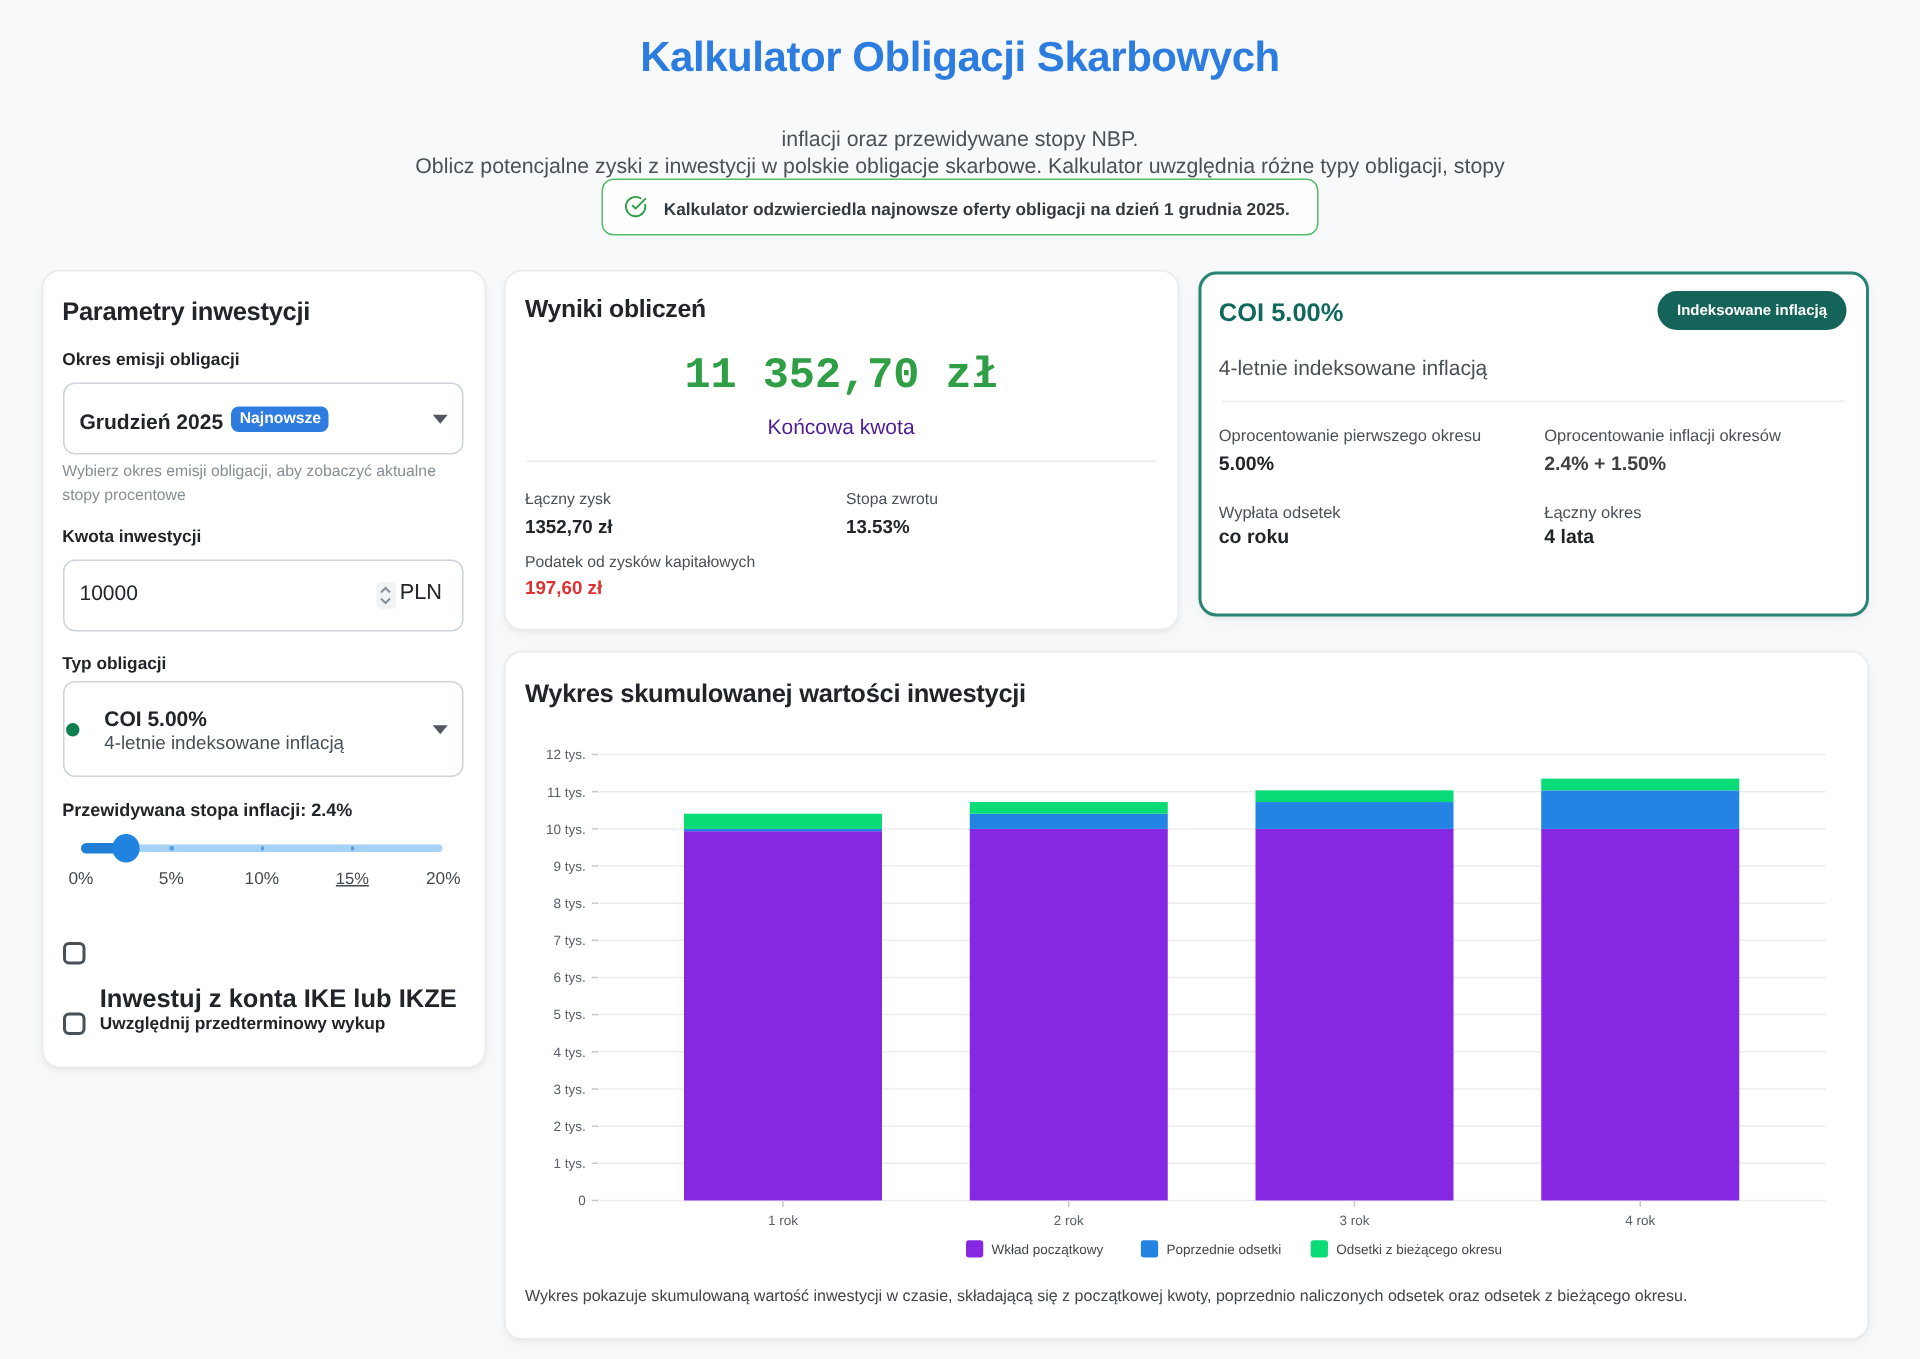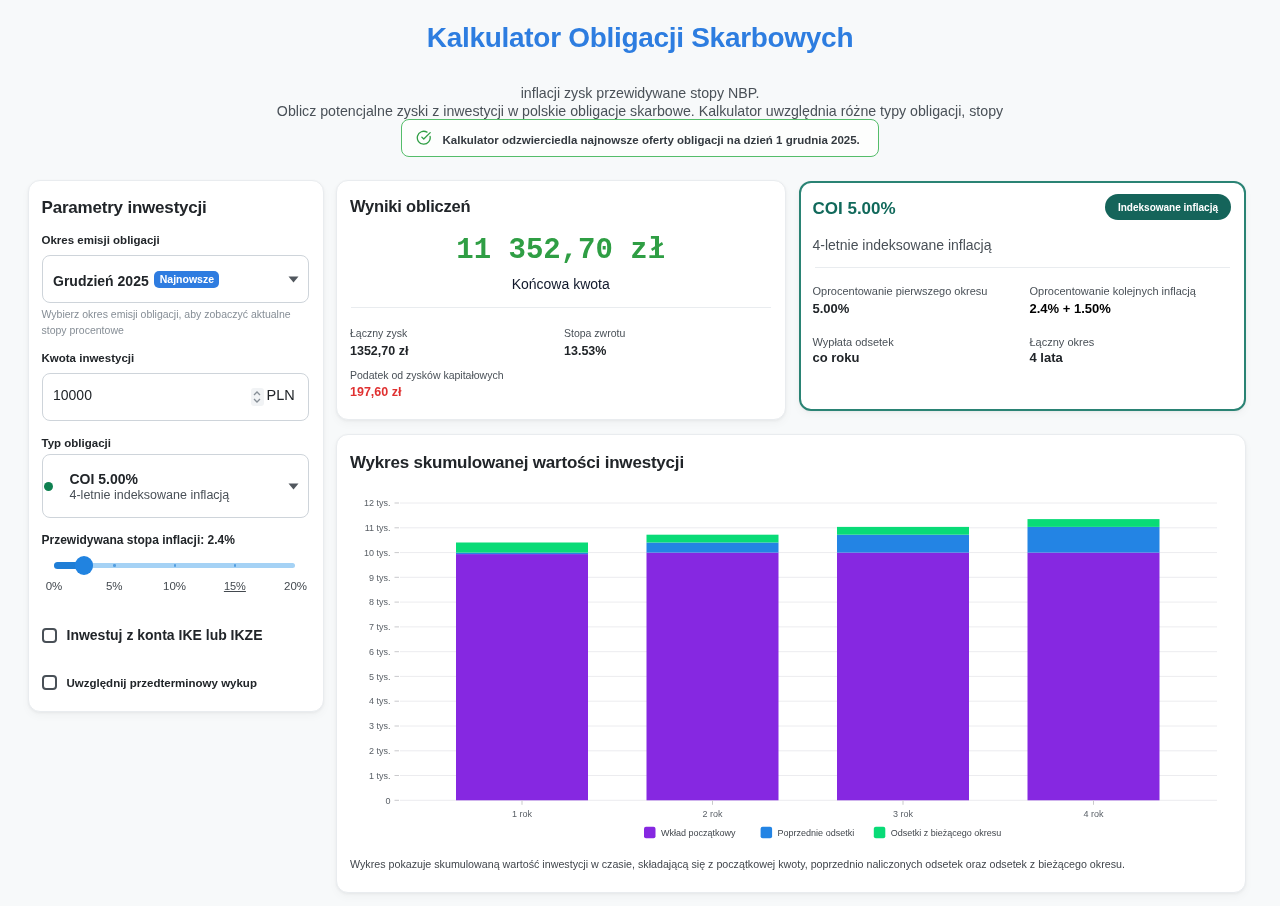--- a/index.html
+++ b/index.html
@@ -2,21 +2,21 @@
 <html lang="pl"><head><meta charset="utf-8"><title>Kalkulator Obligacji Skarbowych</title>
 <style>
 *{margin:0;padding:0;box-sizing:border-box}
 html,body{width:1280px;height:906px;overflow:hidden}
 body{background:#f7f9fa;font-family:"Liberation Sans",sans-serif;position:relative;color:#212529}
 .card{position:absolute;background:#fff;border:1px solid #e9ecef;border-radius:12px;box-shadow:0 1px 3px rgba(0,0,0,.05),0 4px 10px rgba(0,0,0,.03)}
 .ibox{position:absolute;background:#fff;border:1px solid #ced4da;border-radius:8px}
 </style></head><body>
 <div style="position:absolute;left:640px;top:23.5px;font-size:28px;font-weight:700;color:#2d7de0;line-height:1;white-space:nowrap;transform:translateX(-50%);letter-spacing:-0.3px;">Kalkulator Obligacji Skarbowych</div>
 <div style="position:absolute;left:640px;top:64.0px;font-size:14.2px;font-weight:400;color:#4a5158;line-height:1;white-space:nowrap;transform:translateX(-50%);margin-top:40px;">Oblicz potencjalne zyski z inwestycji w polskie obligacje skarbowe. Kalkulator uwzględnia różne typy obligacji, stopy</div>
-<div style="position:absolute;left:640px;top:85.5px;font-size:14.2px;font-weight:400;color:#4a5158;line-height:1;white-space:nowrap;transform:translateX(-50%);">inflacji zysk przewidywane stopy NBP.</div>
+<div style="position:absolute;left:640px;top:85.5px;font-size:14.2px;font-weight:400;color:#4a5158;line-height:1;white-space:nowrap;transform:translateX(-50%);">inflacji oraz przewidywane stopy NBP.</div>
 <div style="position:absolute;left:401px;top:119px;width:478px;height:37.5px;background:#fdfefd;border:1px solid #54bd6a;border-radius:8px"></div>
 <svg style="position:absolute;left:416px;top:130px" width="15.5" height="15.5" viewBox="0 0 24 24" fill="none" stroke="#2f9e44" stroke-width="2" stroke-linecap="round" stroke-linejoin="round">
     <path d="M21.801 10A10 10 0 1 1 17 3.335"></path>
     <path d="m9 11 3 3L22 4"></path>
   </svg>
 <div style="position:absolute;left:442.5px;top:134.9px;font-size:11.5px;font-weight:700;color:#343a40;line-height:1;white-space:nowrap;">Kalkulator odzwierciedla najnowsze oferty obligacji na dzień 1 grudnia 2025.</div>
 <div class="card" style="left:27.5px;top:179.5px;width:296px;height:532.5px"></div>
 <div style="position:absolute;left:41.5px;top:199.3px;font-size:17px;font-weight:700;color:#212529;line-height:1;white-space:nowrap;letter-spacing:-0.2px;">Parametry inwestycji</div>
 <div style="position:absolute;left:41.5px;top:235.1px;font-size:11.5px;font-weight:700;color:#212529;line-height:1;white-space:nowrap;">Okres emisji obligacji</div>
 <div class="ibox" style="left:41.5px;top:254.5px;width:267.5px;height:48px"></div>
@@ -51,44 +51,44 @@
 <div style="position:absolute;left:173.6px;top:564.2px;width:2.6px;height:2.6px;border-radius:50%;background:#539ee0"></div>
 <div style="position:absolute;left:233.9px;top:564.2px;width:2.6px;height:2.6px;border-radius:50%;background:#539ee0"></div>
 <div style="position:absolute;left:54px;top:562.2px;width:25px;height:6.5px;border-radius:4px;background:#1f7ed6"></div>
 <div style="position:absolute;left:74.8px;top:556.2px;width:18.5px;height:18.5px;border-radius:50%;background:#2183e0"></div>
 <div style="position:absolute;left:54px;top:581.3px;font-size:11.5px;font-weight:400;color:#43494f;line-height:1;white-space:nowrap;transform:translateX(-50%);">0%</div>
 <div style="position:absolute;left:114.2px;top:581.3px;font-size:11.5px;font-weight:400;color:#43494f;line-height:1;white-space:nowrap;transform:translateX(-50%);">5%</div>
 <div style="position:absolute;left:174.6px;top:581.3px;font-size:11.5px;font-weight:400;color:#43494f;line-height:1;white-space:nowrap;transform:translateX(-50%);">10%</div>
 <div style="position:absolute;left:234.9px;top:581.3px;font-size:11px;font-weight:400;color:#43494f;line-height:1;white-space:nowrap;transform:translateX(-50%);text-decoration:underline;">15%</div>
 <div style="position:absolute;left:295.5px;top:581.3px;font-size:11.5px;font-weight:400;color:#43494f;line-height:1;white-space:nowrap;transform:translateX(-50%);">20%</div>
 <div style="position:absolute;left:41.5px;top:628px;width:15px;height:15px;border:2px solid #495057;border-radius:4px;background:#fff"></div>
-<div style="position:absolute;left:66.5px;top:628px;font-size:14px;font-weight:700;color:#212529;line-height:1;white-space:nowrap;">Inwestuj z konta IKE lub IKZE</div>
+<div style="position:absolute;left:66.5px;top:657px;font-size:17px;font-weight:700;color:#212529;line-height:1;white-space:nowrap;">Inwestuj z konta IKE lub IKZE</div>
 <div style="position:absolute;left:41.5px;top:675px;width:15px;height:15px;border:2px solid #495057;border-radius:4px;background:#fff"></div>
 <div style="position:absolute;left:66.5px;top:677.8px;font-size:11.5px;font-weight:700;color:#212529;line-height:1;white-space:nowrap;">Uwzględnij przedterminowy wykup</div>
 <div class="card" style="left:336px;top:179.5px;width:450px;height:240.5px"></div>
 <div style="position:absolute;left:350px;top:197.7px;font-size:16.5px;font-weight:700;color:#212529;line-height:1;white-space:nowrap;letter-spacing:-0.2px;">Wyniki obliczeń</div>
 <div style="position:absolute;left:560.7px;top:236.3px;font-size:29px;font-weight:700;color:#2f9e44;line-height:1;white-space:nowrap;transform:translateX(-50%);font-family:Liberation Mono, monospace;">11 352,70 zł</div>
-<div style="position:absolute;left:560.7px;top:276.6px;font-size:14px;font-weight:400;color:#0f172a;line-height:1;white-space:nowrap;transform:translateX(-50%);">Końcowa kwota</div>
+<div style="position:absolute;left:560.7px;top:276.6px;font-size:14px;font-weight:400;color:#4c1d95;line-height:1;white-space:nowrap;transform:translateX(-50%);">Końcowa kwota</div>
 <div style="position:absolute;left:351px;top:307px;width:420px;height:1px;background:#e9ecef"></div>
 <div style="position:absolute;left:350px;top:328.1px;font-size:10.5px;font-weight:400;color:#495057;line-height:1;white-space:nowrap;">Łączny zysk</div>
 <div style="position:absolute;left:350px;top:344.7px;font-size:12.5px;font-weight:700;color:#212529;line-height:1;white-space:nowrap;">1352,70 zł</div>
 <div style="position:absolute;left:564px;top:328.1px;font-size:10.5px;font-weight:400;color:#495057;line-height:1;white-space:nowrap;">Stopa zwrotu</div>
 <div style="position:absolute;left:564px;top:344.9px;font-size:12.5px;font-weight:700;color:#212529;line-height:1;white-space:nowrap;">13.53%</div>
 <div style="position:absolute;left:350px;top:369.5px;font-size:10.5px;font-weight:400;color:#495057;line-height:1;white-space:nowrap;">Podatek od zysków kapitałowych</div>
 <div style="position:absolute;left:350px;top:386.2px;font-size:12.5px;font-weight:700;color:#e03131;line-height:1;white-space:nowrap;">197,60 zł</div>
 <div class="card" style="left:798.5px;top:181px;width:447.5px;height:230px;border:2px solid #2a8374"></div>
 <div style="position:absolute;left:812.5px;top:199.9px;font-size:17px;font-weight:700;color:#11695b;line-height:1;white-space:nowrap;">COI 5.00%</div>
 <div style="position:absolute;left:1105px;top:194px;width:126px;height:25.5px;background:#15645a;border-radius:13px"></div>
 <div style="position:absolute;left:1168px;top:202.5px;font-size:10px;font-weight:700;color:#ffffff;line-height:1;white-space:nowrap;transform:translateX(-50%);">Indeksowane inflacją</div>
 <div style="position:absolute;left:812.5px;top:237.6px;font-size:14px;font-weight:400;color:#495057;line-height:1;white-space:nowrap;">4-letnie indeksowane inflacją</div>
 <div style="position:absolute;left:814.5px;top:267px;width:415px;height:1px;background:#e9ecef"></div>
 <div style="position:absolute;left:812.5px;top:285.7px;font-size:11px;font-weight:400;color:#495057;line-height:1;white-space:nowrap;">Oprocentowanie pierwszego okresu</div>
 <div style="position:absolute;left:812.5px;top:301.5px;font-size:13px;font-weight:700;color:#212529;line-height:1;white-space:nowrap;">5.00%</div>
-<div style="position:absolute;left:1029.5px;top:285.7px;font-size:11px;font-weight:400;color:#495057;line-height:1;white-space:nowrap;">Oprocentowanie kolejnych inflacją</div>
-<div style="position:absolute;left:1029.5px;top:301.5px;font-size:13px;font-weight:700;color:#000000;line-height:1;white-space:nowrap;">2.4% + 1.50%</div>
+<div style="position:absolute;left:1029.5px;top:285.7px;font-size:11px;font-weight:400;color:#495057;line-height:1;white-space:nowrap;">Oprocentowanie inflacji okresów</div>
+<div style="position:absolute;left:1029.5px;top:301.5px;font-size:13px;font-weight:700;color:#404040;line-height:1;white-space:nowrap;">2.4% + 1.50%</div>
 <div style="position:absolute;left:812.5px;top:336.7px;font-size:11px;font-weight:400;color:#495057;line-height:1;white-space:nowrap;">Wypłata odsetek</div>
 <div style="position:absolute;left:812.5px;top:350.5px;font-size:13px;font-weight:700;color:#212529;line-height:1;white-space:nowrap;">co roku</div>
 <div style="position:absolute;left:1029.5px;top:336.7px;font-size:11px;font-weight:400;color:#495057;line-height:1;white-space:nowrap;">Łączny okres</div>
 <div style="position:absolute;left:1029.5px;top:350.5px;font-size:13px;font-weight:700;color:#212529;line-height:1;white-space:nowrap;">4 lata</div>
 <div class="card" style="left:336px;top:434px;width:910px;height:459px"></div>
 <div style="position:absolute;left:350px;top:453.6px;font-size:17px;font-weight:700;color:#212529;line-height:1;white-space:nowrap;letter-spacing:-0.2px;">Wykres skumulowanej wartości inwestycji</div>
 <svg style="position:absolute;left:336px;top:434px" width="908" height="457" viewBox="0 0 908 457">
     <line x1="64" y1="366.3" x2="881" y2="366.3" stroke="#ececef" stroke-width="1"></line>
     <line x1="58.5" y1="366.3" x2="63" y2="366.3" stroke="#c9c9cc" stroke-width="1"></line>
     <text x="54.5" y="369.5" text-anchor="end" font-size="9px" fill="#5a6067">0</text>

